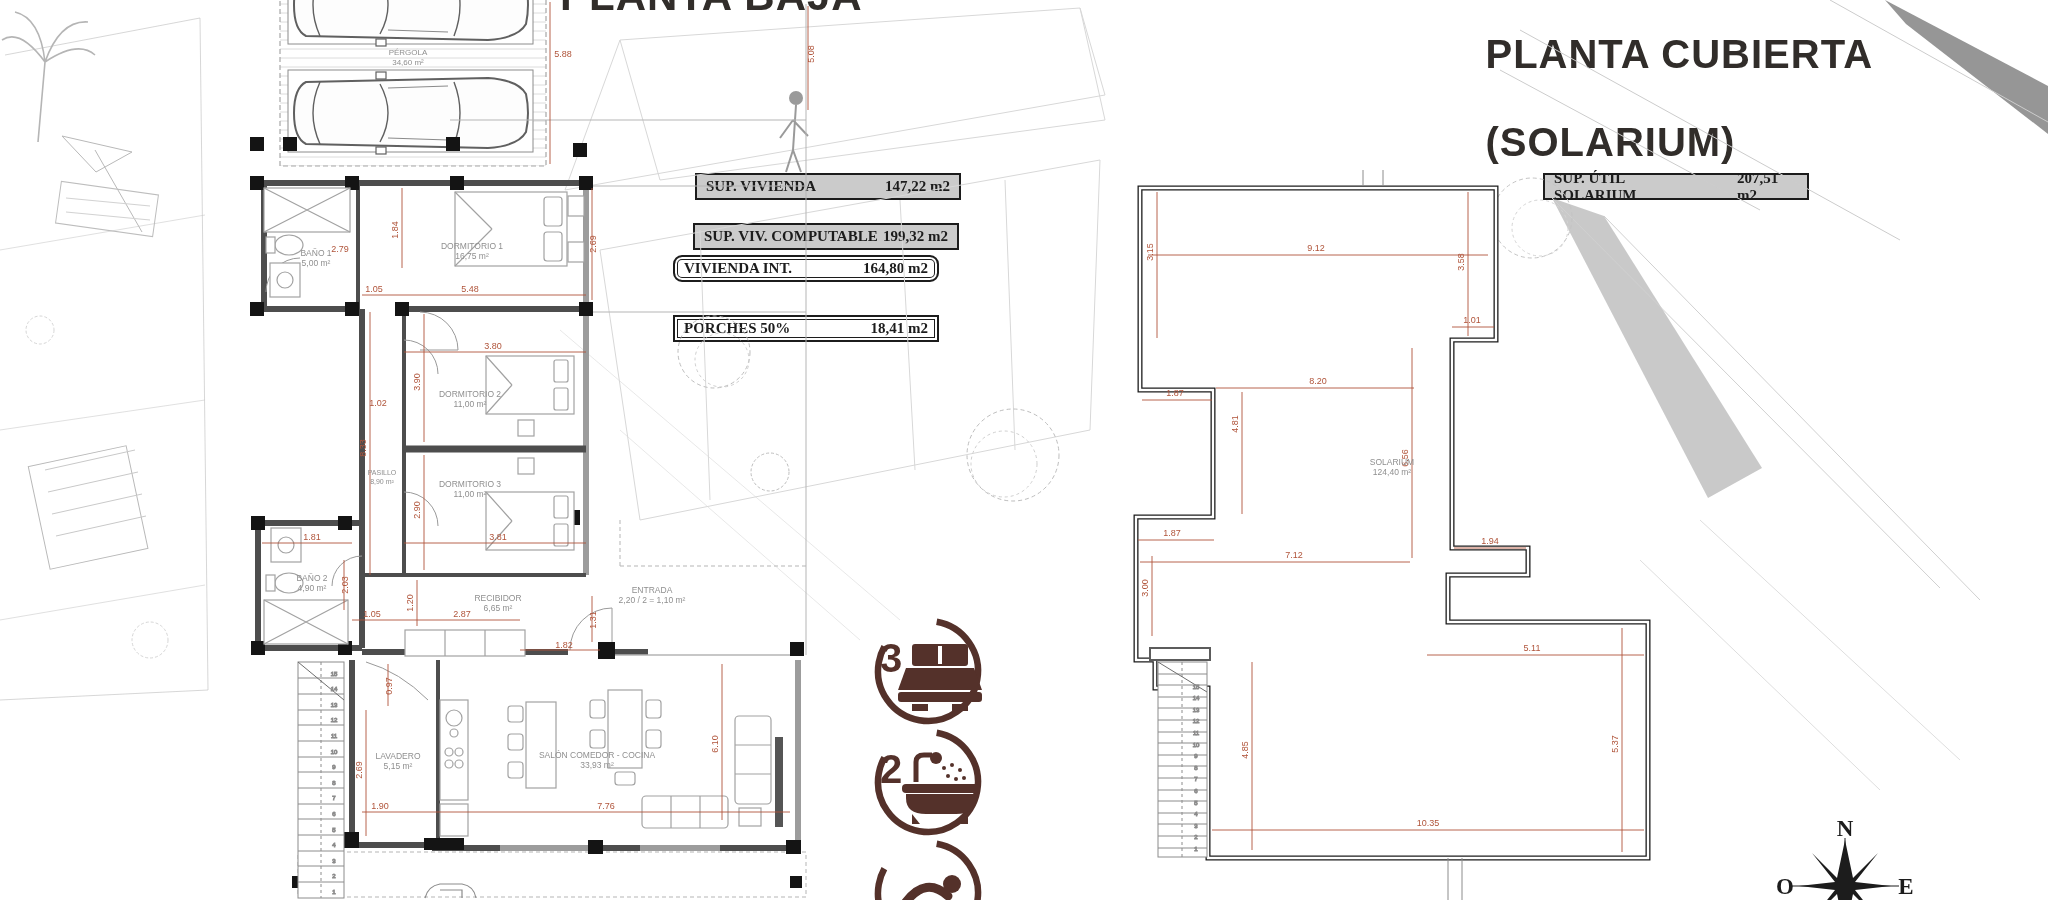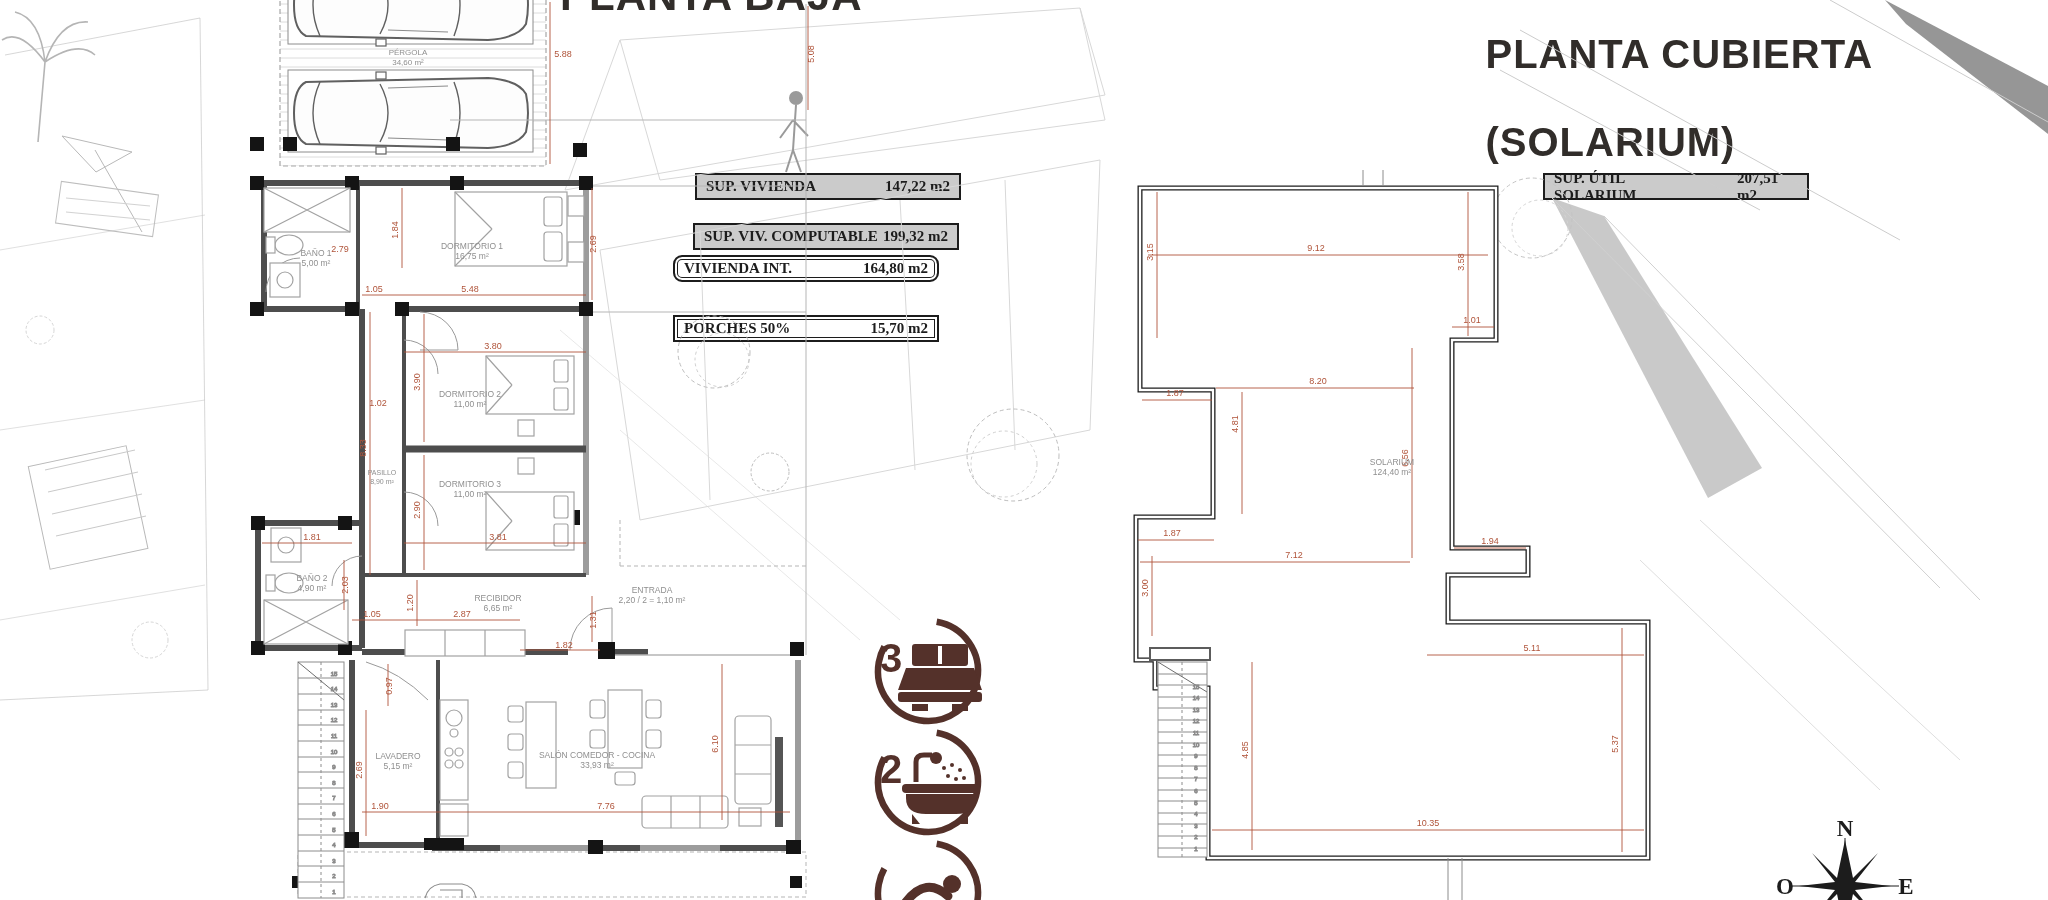--- a/index.html
+++ b/index.html
@@ -40,21 +40,21 @@
   <div class="area-table shaded" style="left:673px;top:223px;margin-left:20px;">
     <span>SUP. VIV. COMPUTABLE</span>
     <span>199,32 m2</span>
   </div>
   <div class="area-table plain" style="left:673px;top:255px;border-radius:9px;">
     <span>VIVIENDA INT.</span>
     <span>164,80 m2</span>
   </div>
   <div class="area-table plain" style="left:673px;top:287px;margin-top:28px;">
     <span>PORCHES 50%</span>
-    <span>15,70 m2</span>
+    <span>18,41 m2</span>
   </div>
   <div class="area-table shaded" style="left:1543px;top:173px;gap:36px;">
     <span>SUP. ÚTIL SOLARIUM</span>
     <span>207,51 m2</span>
   </div>
 
   <svg width="2048" height="900" viewBox="0 0 2048 900" style="position:absolute;left:0;top:0;">
     <defs>
       <pattern id="hatch" width="6" height="9" patternUnits="userSpaceOnUse">
         <line x1="0" y1="4" x2="6" y2="4" stroke="#dcdcdc" stroke-width="1"></line>

